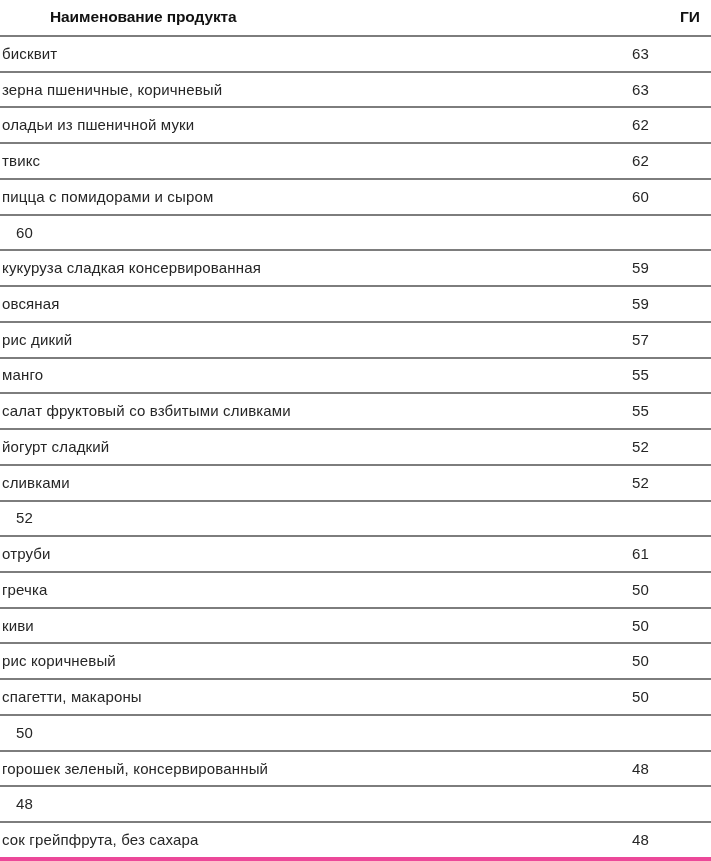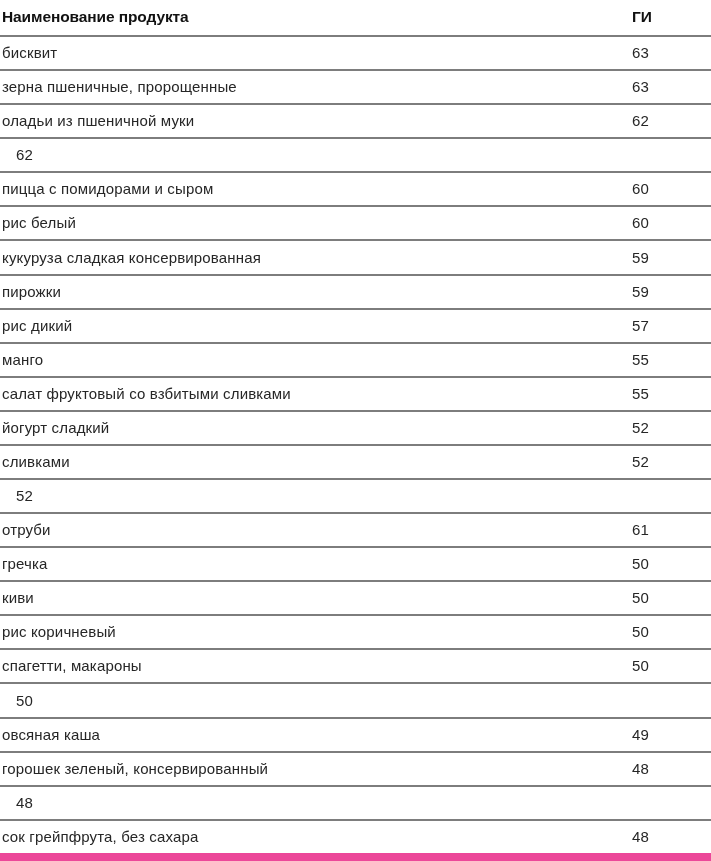--- a/index.html
+++ b/index.html
@@ -25,20 +25,21 @@
   }
 
   
   .gi-header {
     flex: 0 0 37px;
     display: flex;
     align-items: flex-start;
     padding-top: 7px;
     box-sizing: border-box;
     border-bottom: 2px solid #7d7d7d;
+    padding-left: 48px;
   }
   .gi-header .col-name,
   .gi-header .col-gi {
     font-weight: bold;
     font-size: 15.5px;
     line-height: 19px;
     color: #111111;
     letter-spacing: -0.1px;
   }
 
@@ -49,21 +50,21 @@
     flex-direction: column;
   }
   .gi-row {
     flex: 1 1 0;
     display: flex;
     align-items: center;
     border-bottom: 2px solid #7d7d7d;
     box-sizing: border-box;
   }
   .gi-row:last-child {
-    border-bottom: 8px solid #ec4899;
+    border-bottom: 4px solid #ec4899;
   }
   .gi-row .col-name,
   .gi-row .col-gi {
     font-size: 15px;
     line-height: 20px;
     font-weight: 400;
     color: #262626;
     letter-spacing: 0.15px;
   }
 
@@ -92,44 +93,44 @@
     <div class="col-name">Наименование продукта</div>
     <div class="col-gi">ГИ</div>
   </div>
 
   <div class="gi-body">
       <div class="gi-row">
         <div class="col-name">бисквит</div>
         <div class="col-gi">63</div>
       </div>
       <div class="gi-row">
-        <div class="col-name">зерна пшеничные, пророщенные</div>
+        <div class="col-name">зерна пшеничные, коричневый</div>
         <div class="col-gi">63</div>
       </div>
       <div class="gi-row">
         <div class="col-name">оладьи из пшеничной муки</div>
         <div class="col-gi">62</div>
       </div>
       <div class="gi-row">
+        <div class="col-name">твикс</div>
         <div class="col-gi">62</div>
       </div>
       <div class="gi-row">
         <div class="col-name">пицца с помидорами и сыром</div>
         <div class="col-gi">60</div>
       </div>
       <div class="gi-row">
-        <div class="col-name">рис белый</div>
         <div class="col-gi">60</div>
       </div>
       <div class="gi-row">
         <div class="col-name">кукуруза сладкая консервированная</div>
         <div class="col-gi">59</div>
       </div>
       <div class="gi-row">
-        <div class="col-name">пирожки</div>
+        <div class="col-name">овсяная</div>
         <div class="col-gi">59</div>
       </div>
       <div class="gi-row">
         <div class="col-name">рис дикий</div>
         <div class="col-gi">57</div>
       </div>
       <div class="gi-row">
         <div class="col-name">манго</div>
         <div class="col-gi">55</div>
       </div>
@@ -165,24 +166,20 @@
         <div class="col-gi">50</div>
       </div>
       <div class="gi-row">
         <div class="col-name">спагетти, макароны</div>
         <div class="col-gi">50</div>
       </div>
       <div class="gi-row">
         <div class="col-gi">50</div>
       </div>
       <div class="gi-row">
-        <div class="col-name">овсяная каша</div>
-        <div class="col-gi">49</div>
-      </div>
-      <div class="gi-row">
         <div class="col-name">горошек зеленый, консервированный</div>
         <div class="col-gi">48</div>
       </div>
       <div class="gi-row">
         <div class="col-gi">48</div>
       </div>
       <div class="gi-row">
         <div class="col-name">сок грейпфрута, без сахара</div>
         <div class="col-gi">48</div>
       </div>

